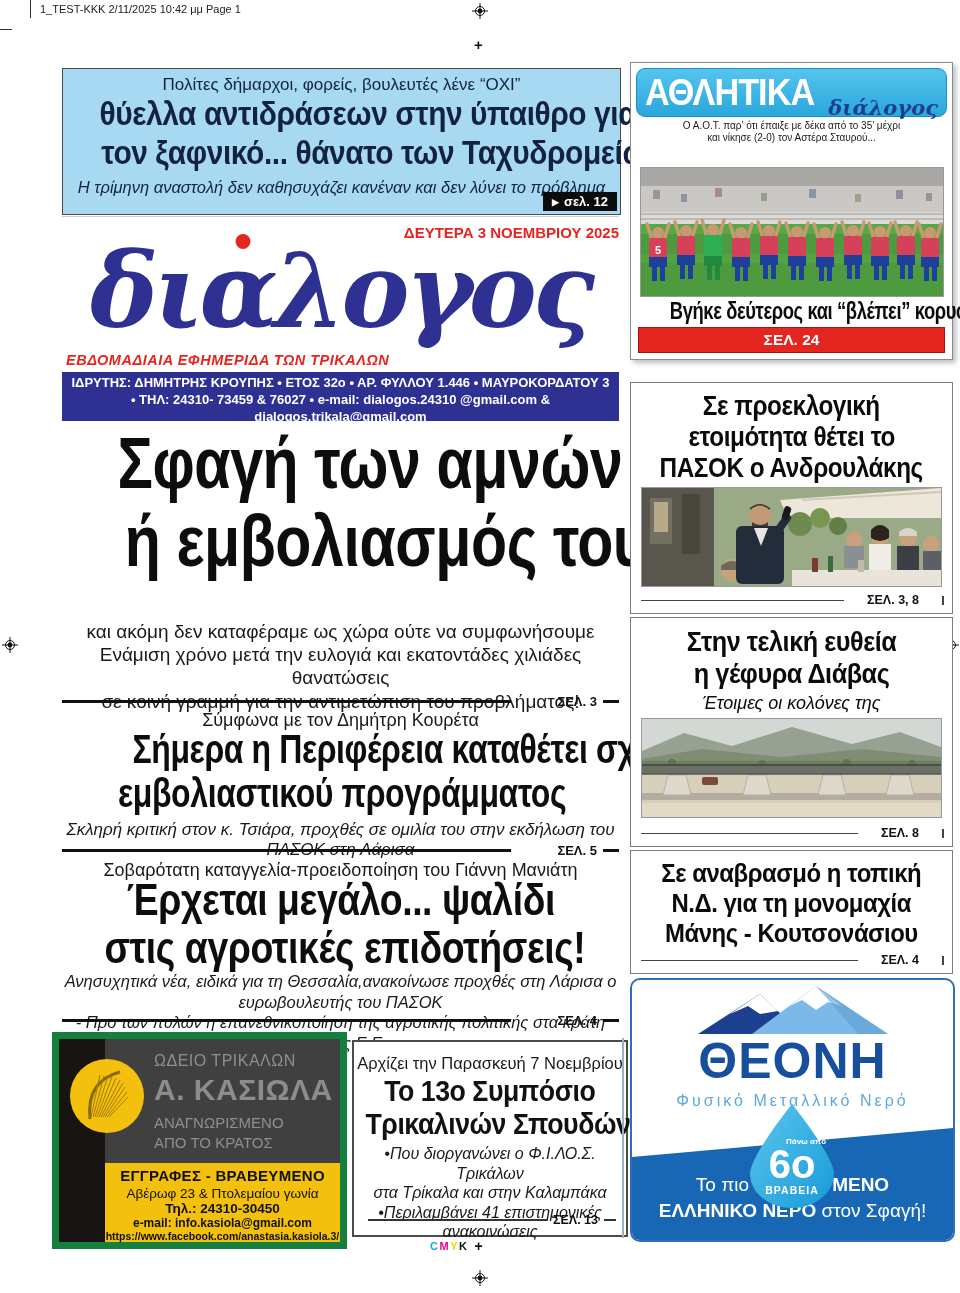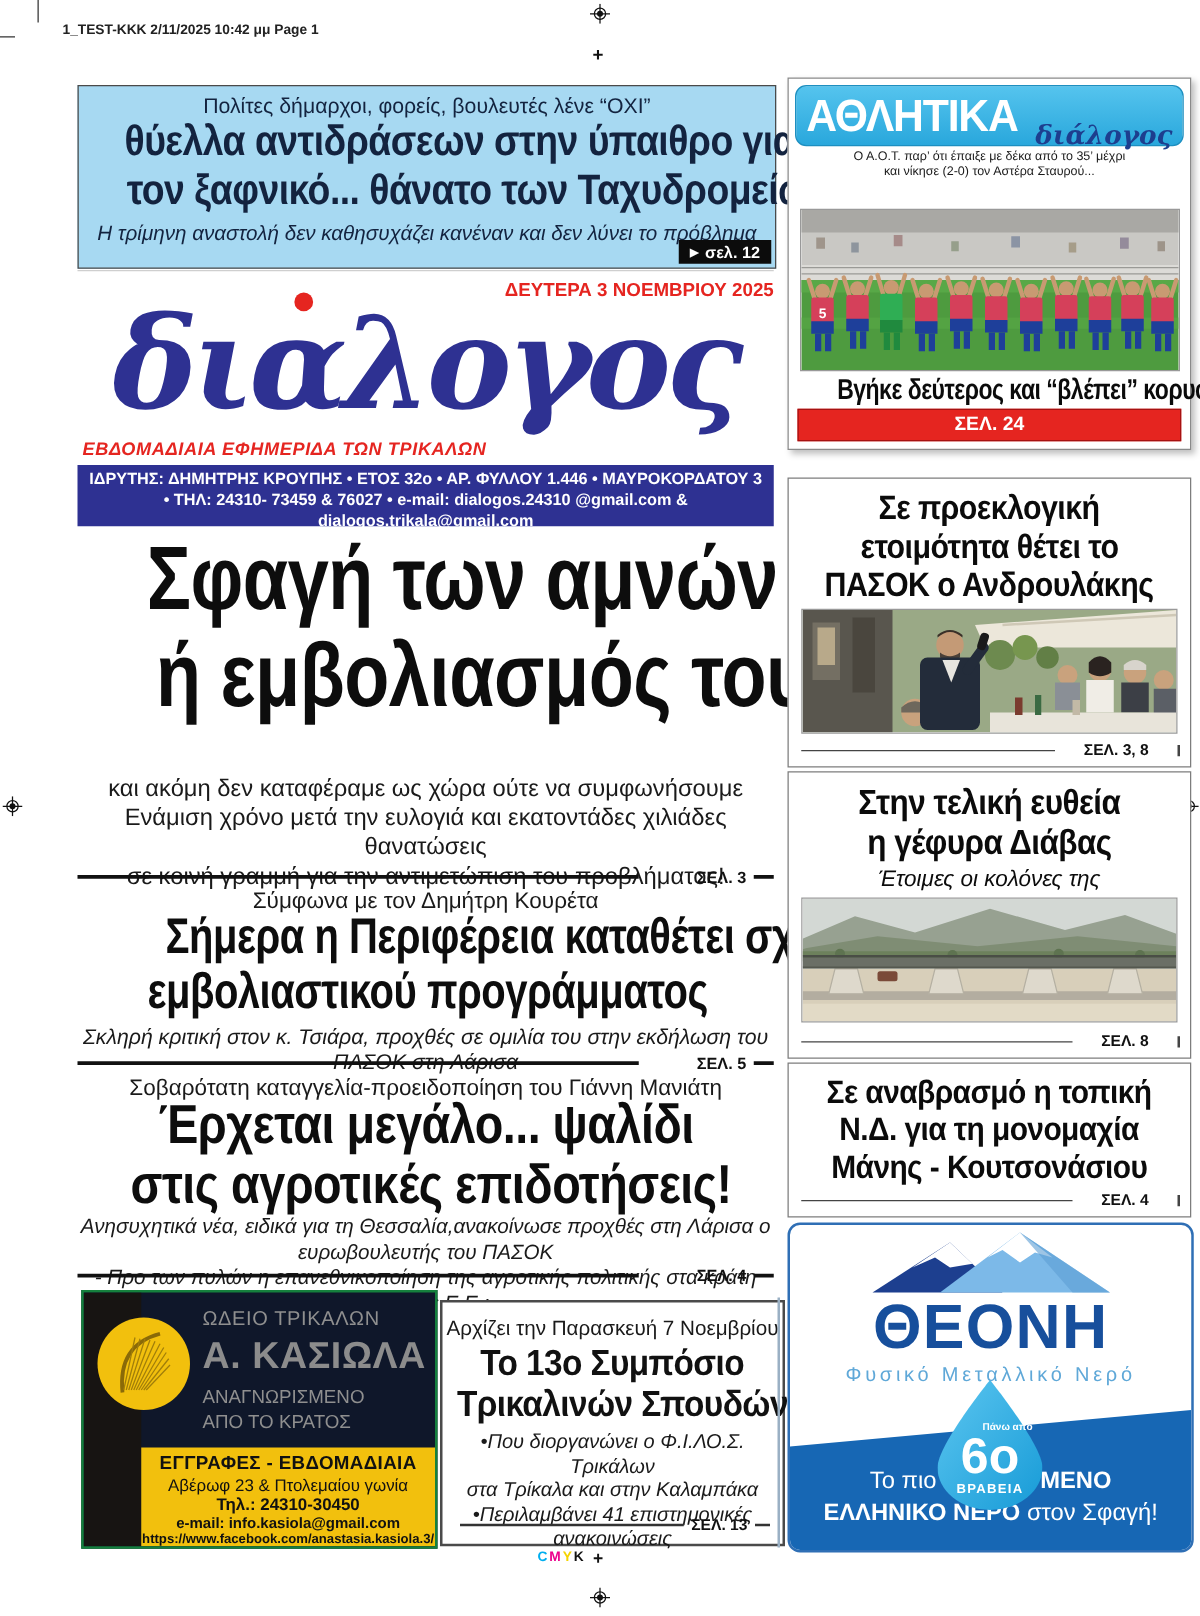--- a/index.html
+++ b/index.html
@@ -2,21 +2,21 @@
 <html><head>
 <meta charset="utf-8">
 <style>
   html,body{margin:0;padding:0;background:#ffffff;}
   #page{position:relative;width:960px;height:1293px;background:#ffffff;overflow:hidden;
         font-family:"Liberation Sans",sans-serif;color:#111;}
   .abs{position:absolute;}
   .cond{display:inline-block;transform:scaleX(var(--sx,0.85));transform-origin:50% 50%;
         white-space:nowrap;letter-spacing:-0.5px;}
   
-  .slug{left:40px;top:18px;font-size:11px;font-weight:700;color:#222;margin-left:10px;}
+  .slug{left:40px;top:3px;font-size:11px;font-weight:400;color:#222;}
   .vtick{left:30px;top:0;width:1px;height:18px;background:#333;}
   .htick{left:0;top:29px;width:12px;height:1px;background:#333;}
   .plus-mark{font-size:15px;font-weight:700;color:#111;}
   .cmyk{left:430px;top:1238px;font-size:11px;font-weight:700;letter-spacing:0.5px;display:flex;gap:1px;align-items:center;}
   .cmyk .c{color:#00aeef}.cmyk .m{color:#ec008c}.cmyk .y{color:#f5d400}.cmyk .k{color:#111}
   .cmyk .pl{color:#111;margin-left:6px;font-size:14px;}
   
   .topstory{left:62px;top:68px;width:557px;height:145px;background:#a7d9f2;border:1px solid #4a4a4a;}
   .topstory .kicker{position:absolute;top:6px;left:0;width:100%;text-align:center;font-size:17px;color:#13233f;}
   .topstory .h1{position:absolute;top:27px;left:0;width:100%;text-align:center;font-size:34px;font-weight:700;color:#13233f;line-height:1;}
@@ -65,21 +65,21 @@
   .s3deck{left:62px;top:971px;width:557px;text-align:center;font-size:16.5px;font-style:italic;color:#1a1a1a;line-height:1.25;}
   
   .rbox{left:630px;width:321px;background:#fff;border:1px solid #7d7d7d;}
   .rbox .bh{position:absolute;left:0;width:100%;text-align:center;font-weight:700;color:#0b0b0b;line-height:1;}
   .rbox .photo{position:absolute;left:10px;width:299px;border:1px solid #999;overflow:hidden;}
   .boxtag{position:absolute;left:10px;right:8px;bottom:6px;display:flex;align-items:center;gap:23px;}
   .boxtag .ln{flex:1;border-top:1.5px solid #444;}
   .boxtag .lbl{font-size:12.5px;font-weight:700;color:#111;}
   .boxtag .end{width:2px;height:9px;background:#444;}
   
-  .kasiola{left:65px;top:1032px;width:281px;height:203px;background:#0f172a;border:2px solid #15803d;overflow:hidden;}
+  .kasiola{left:52px;top:1032px;width:281px;height:203px;background:#404040;border:7px solid #15803d;overflow:hidden;}
   .kasiola .strip{position:absolute;left:0;top:0;width:46px;height:100%;background:#171412;}
   .kasiola .circle{position:absolute;left:11px;top:20px;width:74px;height:74px;border-radius:50%;background:#f2c00d;}
   .kasiola .org{position:absolute;left:95px;top:13px;font-size:16px;color:#8f8f8f;letter-spacing:0.5px;}
   .kasiola .name{position:absolute;left:95px;top:34px;font-size:30px;font-weight:700;color:#8c8c8c;letter-spacing:0.5px;}
   .kasiola .cert{position:absolute;left:95px;top:74px;font-size:15px;color:#8f8f8f;line-height:1.35;}
   .kasiola .band{position:absolute;left:46px;right:0;top:124px;bottom:0;background:#f2c00d;text-align:center;color:#111;}
   .kasiola .band .t{font-size:15px;font-weight:700;margin-top:4px;letter-spacing:0.3px;}
   .kasiola .band .l1{font-size:13.5px;font-weight:400;margin-top:2px;}
   .kasiola .band .l2{font-size:13.5px;font-weight:700;}
   .kasiola .band .l3{font-size:12px;font-weight:700;}
@@ -448,21 +448,21 @@
         </g>
       </svg>
     </div>
     <div class="org">ΩΔΕΙΟ ΤΡΙΚΑΛΩΝ</div>
     <div class="name">Α. ΚΑΣΙΩΛΑ</div>
     <div class="cert">
       <div>ΑΝΑΓΝΩΡΙΣΜΕΝΟ</div>
       <div>ΑΠΟ ΤΟ ΚΡΑΤΟΣ</div>
     </div>
     <div class="band">
-      <div class="t">ΕΓΓΡΑΦΕΣ - ΕΒΔΟΜΑΔΙΑΙΑ</div>
+      <div class="t">ΕΓΓΡΑΦΕΣ - ΒΡΑΒΕΥΜΕΝΟ</div>
       <div class="l1">Αβέρωφ 23 &amp; Πτολεμαίου γωνία</div>
       <div class="l2">Τηλ.: 24310-30450</div>
       <div class="l3">e-mail: info.kasiola@gmail.com</div>
       <div class="l4">https://www.facebook.com/anastasia.kasiola.3/</div>
     </div>
   </div>
 
   <div class="abs symp">
     <div class="k">Αρχίζει την Παρασκευή 7 Νοεμβρίου</div>
     <div class="h1"><span class="cond" style="--sx:.92">Το 13ο Συμπόσιο</span></div>

